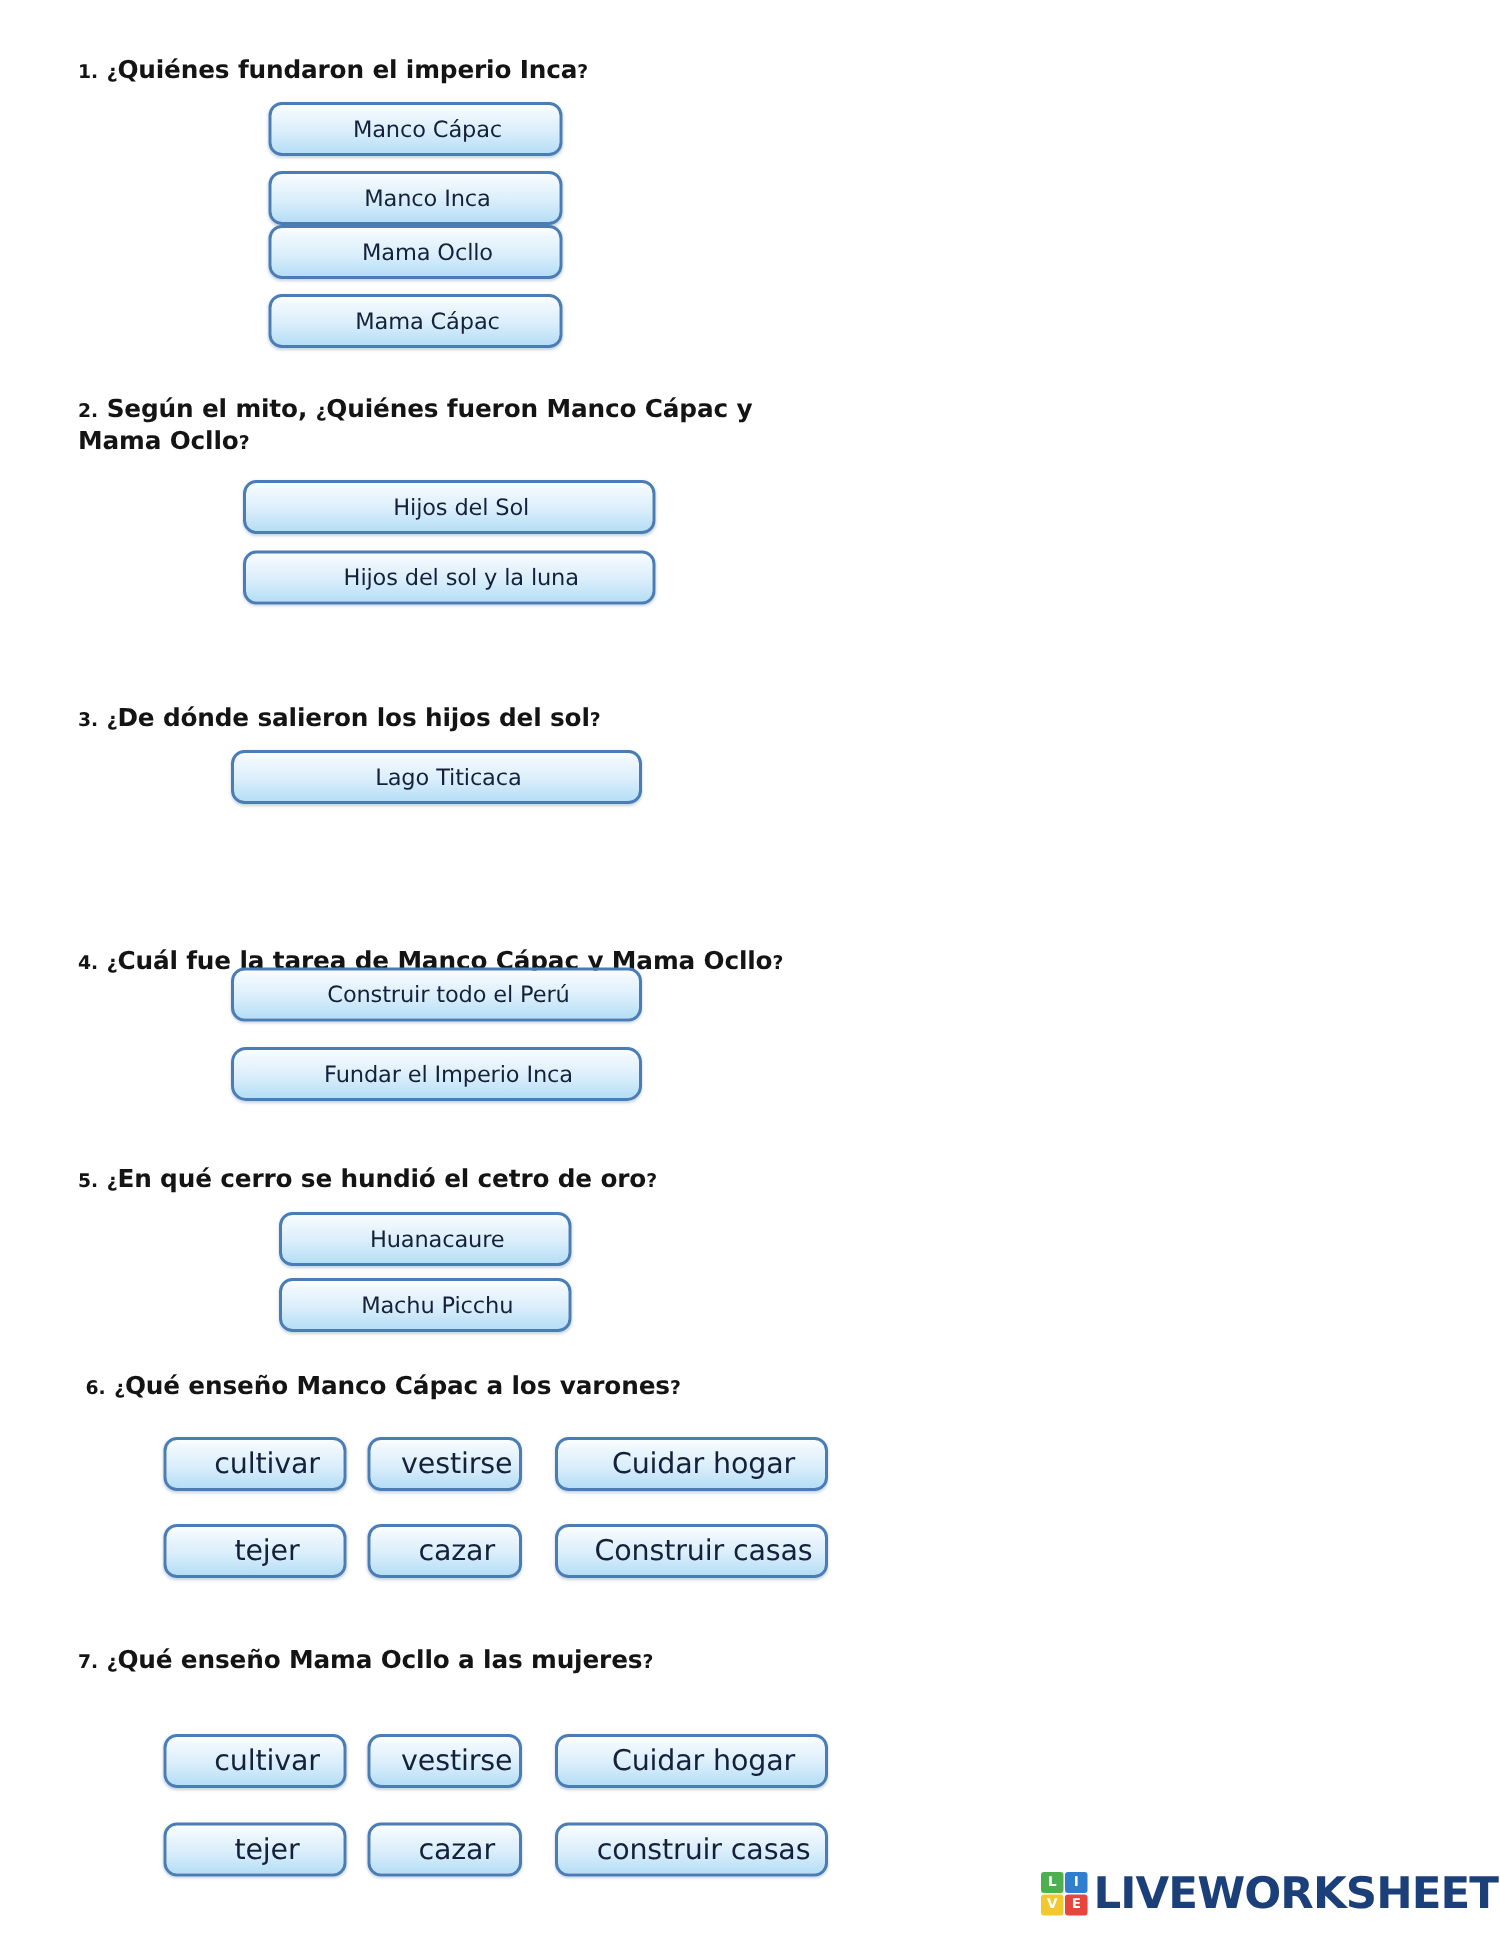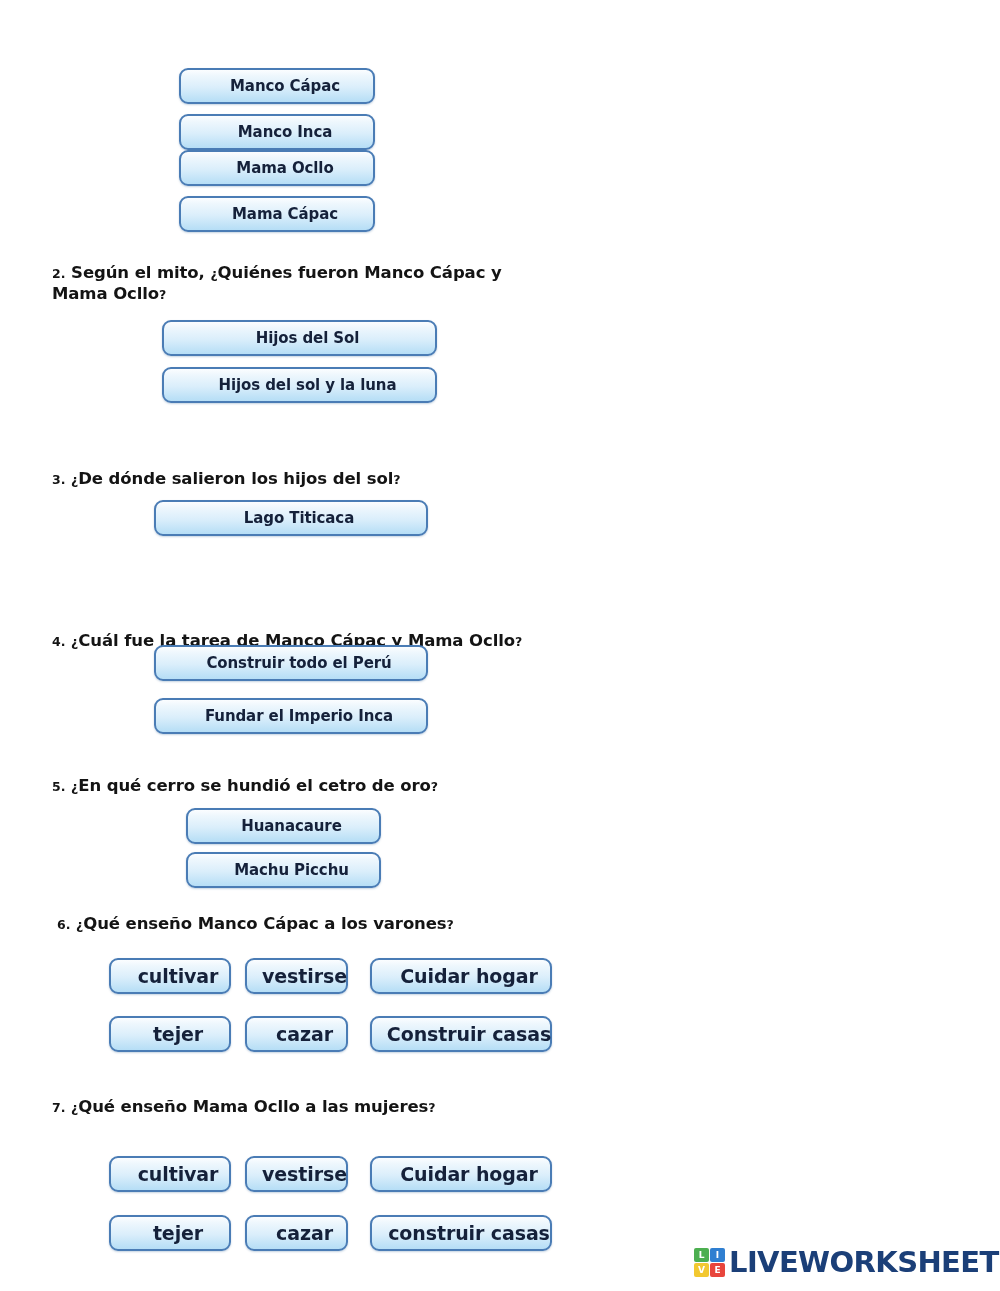--- a/index.html
+++ b/index.html
@@ -64,21 +64,21 @@
     border: 2px solid #4a7cb5;
     border-radius: 9px;
     background: linear-gradient(to bottom,
                 #fbfdff 0%,
                 #eef7fd 18%,
                 #daeefb 55%,
                 #bfe2f7 88%,
                 #b6def6 100%);
     box-shadow: 0 1px 2px rgba(90,130,170,0.35);
     font-family: "DejaVu Sans", sans-serif;
-    font-weight: bold;
+    font-weight: normal;
     font-size: 15px;
     color: #15213a;
     letter-spacing: -0.1px;
     white-space: nowrap;
     padding-left: 16px;
   }
 
   .opt.small {
     font-size: 19px;
   }
@@ -129,20 +129,23 @@
     letter-spacing: -0.6px;
     color: #1b3f78;
     line-height: 1;
   }
 </style>
 </head>
 <body>
 
 <div class="sheet">
 
+  <div class="question" style="left:52px; top:36px; width:600px;">
+    <div class="q-text"><span class="q-num">1.</span> <span class="q-open">¿</span><span>Quiénes fundaron el imperio Inca</span><span class="q-close">?</span></div>
+  </div>
   <div class="options" style="left:179px; top:68px;">
     <div class="opt" style="width:196px; margin-bottom:10px;">Manco Cápac</div>
     <div class="opt" style="width:196px; ">Manco Inca</div>
     <div class="opt" style="width:196px; margin-bottom:10px;">Mama Ocllo</div>
     <div class="opt" style="width:196px;">Mama Cápac</div>
   </div>
 
   <div class="question" style="left:52px; top:262px; width:510px;">
     <div class="q-text"><span class="q-num">2.</span> <span>Según el mito, </span><span class="q-open">¿</span><span>Quiénes fueron Manco Cápac y Mama Ocllo</span><span class="q-close">?</span></div>
   </div>
@@ -156,21 +159,21 @@
   </div>
   <div class="options" style="left:154px; top:500px;">
     <div class="opt" style="width:274px;">Lago Titicaca</div>
   </div>
 
   <div class="question" style="left:52px; top:630px; width:620px;">
     <div class="q-text"><span class="q-num">4.</span> <span class="q-open">¿</span><span>Cuál fue la tarea de Manco Cápac y Mama Ocllo</span><span class="q-close">?</span></div>
   </div>
   <div class="options" style="left:154px; top:645px;">
     <div class="opt" style="width:274px; margin-bottom:17px;">Construir todo el Perú</div>
-    <div class="opt" style="width:274px;">Fundar el Imperio Inca</div>
+    <div class="opt" style="width:274px;border-radius:10px;">Fundar el Imperio Inca</div>
   </div>
 
   <div class="question" style="left:52px; top:775px; width:600px;">
     <div class="q-text"><span class="q-num">5.</span> <span class="q-open">¿</span><span>En qué cerro se hundió el cetro de oro</span><span class="q-close">?</span></div>
   </div>
   <div class="options" style="left:186px; top:808px;">
     <div class="opt" style="width:195px; margin-bottom:8px;">Huanacaure</div>
     <div class="opt" style="width:195px;">Machu Picchu</div>
   </div>
 

